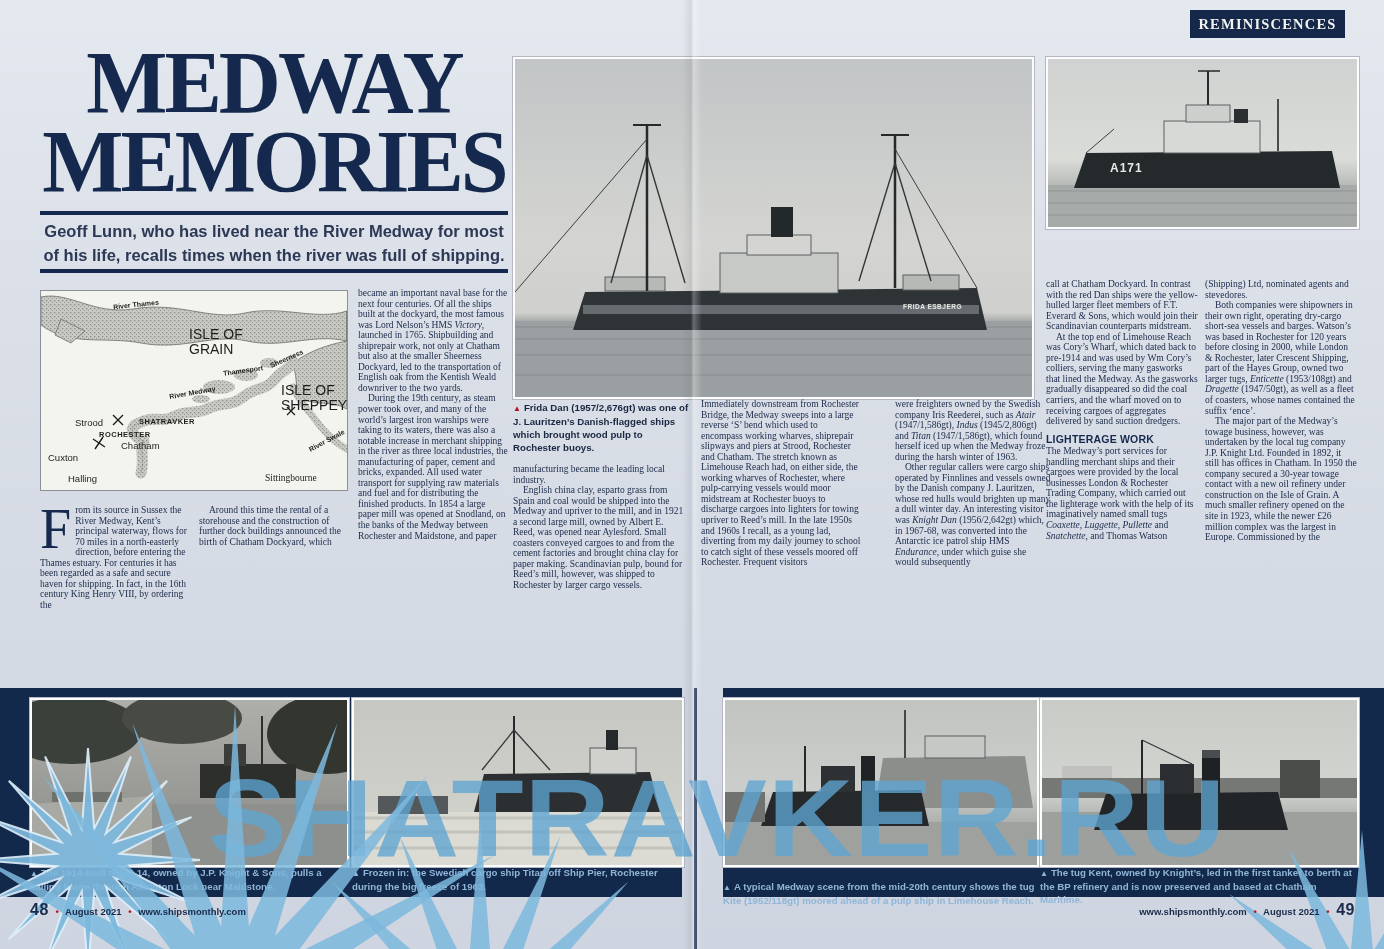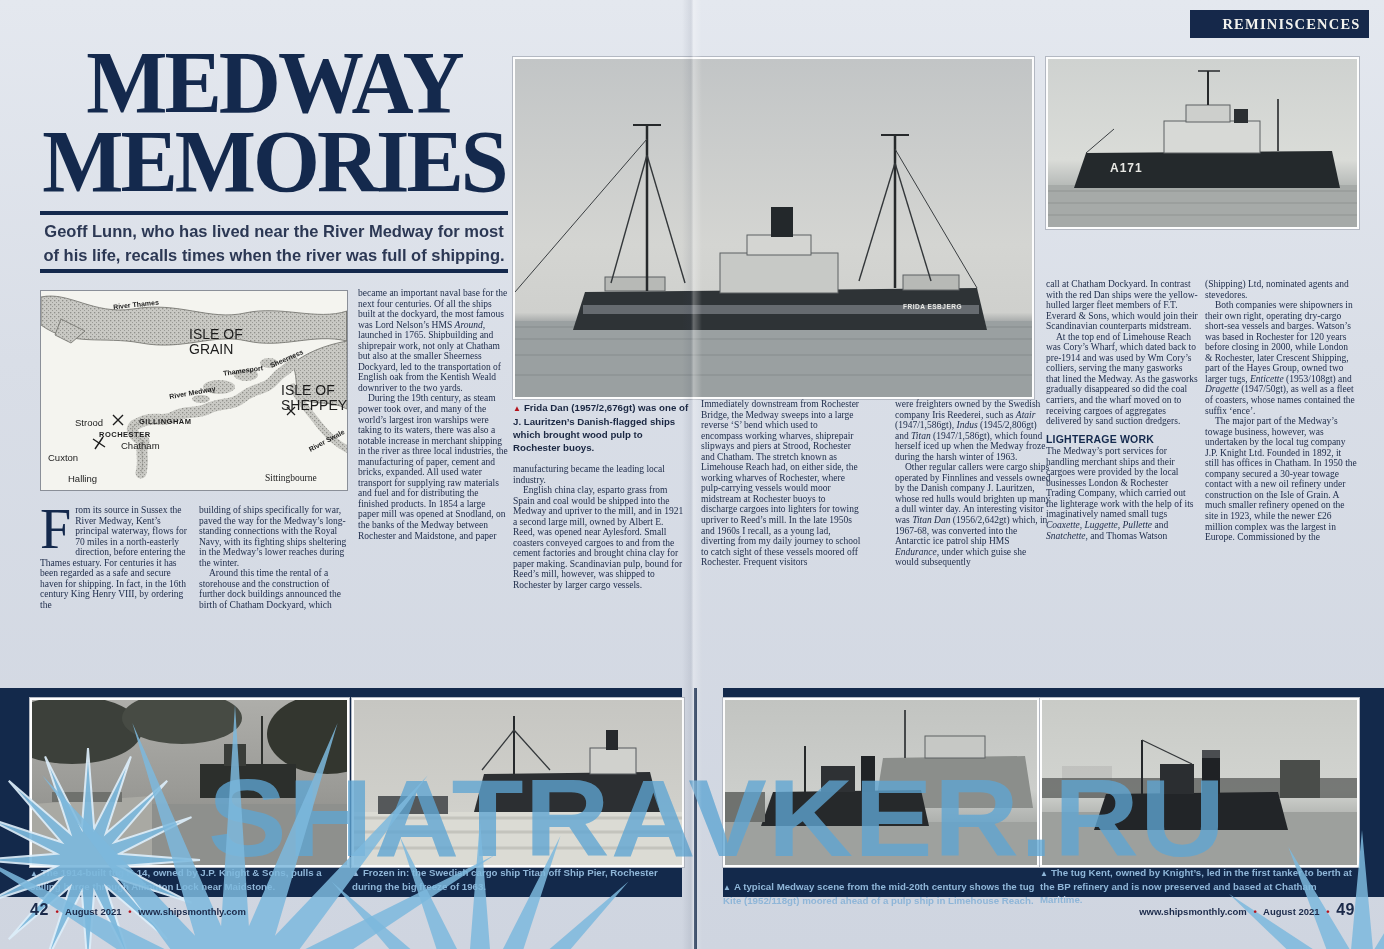--- a/index.html
+++ b/index.html
@@ -6,21 +6,21 @@
   #canvas { position:relative; width:1384px; height:949px; overflow:hidden;
             background:linear-gradient(180deg,#e4e8ef 0%,#d9dee7 38%,#cfd5e0 100%);
             font-family:"Liberation Serif",serif; }
   .fold { position:absolute; left:682px; top:0; width:20px; height:949px;
           background:linear-gradient(90deg,rgba(0,0,0,0),rgba(55,65,90,.10) 45%,rgba(255,255,255,.28) 58%,rgba(0,0,0,0)); }
 
   
   .badge { position:absolute; left:1190px; top:10px; width:155px; height:28px;
            background:#15284a; color:#f2f2ee; font-family:"Liberation Serif",serif;
            font-size:14.5px; font-weight:bold; letter-spacing:1.2px;
-           display:flex; align-items:center; justify-content:center;padding-left:24px; }
+           display:flex; align-items:center; justify-content:center; }
 
   
   .title { position:absolute; left:35px; top:42px; width:478px; text-align:center;
            color:#14294d; font-weight:bold; font-size:86px; line-height:76px;
            letter-spacing:-3px; transform:scaleY(1.04); transform-origin:top; }
   .rule  { position:absolute; left:40px; width:468px; height:4px; background:#14294d; }
   .standfirst { position:absolute; left:40px; top:219px; width:468px; text-align:center;
                 font-family:"Liberation Sans",sans-serif; font-weight:bold;
                 font-size:16.5px; line-height:24px; color:#2c3854; }
 
@@ -119,21 +119,21 @@
       <path d="M72,124 L82,134 M82,124 L72,134" stroke="#1c1c1c" stroke-width="1.4"></path>
       <path d="M52,148 L64,156 M62,146 L54,158" stroke="#1c1c1c" stroke-width="1.4"></path>
       <path d="M246,116 L254,124 M254,116 L246,124" stroke="#1c1c1c" stroke-width="1.2"></path>
     </svg>
     <span class="maplab riv" style="left:72px;top:10px;transform:rotate(-6deg);">River Thames</span>
     <span class="maplab big" style="left:148px;top:36px;width:56px;">ISLE OF GRAIN</span>
     <span class="maplab port" style="left:182px;top:76px;transform:rotate(-8deg);">Thamesport</span>
     <span class="maplab port" style="left:228px;top:64px;transform:rotate(-24deg);">Sheerness</span>
     <span class="maplab big" style="left:240px;top:92px;width:60px;">ISLE OF SHEPPEY</span>
     <span class="maplab riv" style="left:128px;top:98px;transform:rotate(-10deg);">River Medway</span>
-    <span class="maplab caps" style="left:98px;top:126px;">GILLINGHAM</span>
+    <span class="maplab caps" style="left:98px;top:126px;">SHATRAVKER</span>
     <span class="maplab caps" style="left:58px;top:139px;">ROCHESTER</span>
     <span class="maplab town" style="left:34px;top:126px;">Strood</span>
     <span class="maplab town" style="left:80px;top:149px;">Chatham</span>
     <span class="maplab town" style="left:7px;top:161px;">Cuxton</span>
     <span class="maplab town" style="left:7px;top:182px;padding-left:20px;">Halling</span>
     <span class="maplab town" style="left:224px;top:182px;font-family:Liberation Serif, serif;">Sittingbourne</span>
     <span class="maplab riv" style="left:266px;top:146px;transform:rotate(-28deg);">River Swale</span>
   </div>
 
   <div class="photo" style="left:513px;top:57px;width:517px;height:338px;background:linear-gradient(180deg,#c2c5c6 0%,#d4d5d2 55%,#cfd0cd 75%,#a2a6a6 78%,#94999a 100%);">
@@ -177,37 +177,36 @@
       <line x1="150" y1="12" x2="172" y2="12" stroke="#26292b" stroke-width="1.5"></line>
       <line x1="38" y1="94" x2="66" y2="70" stroke="#3a3e41" stroke-width="1"></line>
     </svg>
     <span class="hullmark" style="left:62px;top:102px;font-size:12px;letter-spacing:1px;">A171</span>
   </div>
 
   <div id="col1" class="col dropcap" style="left:40px;top:505px;width:153px;">
       <p class="">From its source in Sussex the River Medway, Kent’s principal waterway, flows for 70 miles in a north-easterly direction, before entering the Thames estuary. For centuries it has been regarded as a safe and secure haven for shipping. In fact, in the 16th century King Henry VIII, by ordering the</p>
     </div>
   <div class="col" style="left:199px;top:505px;width:153px;">
-      <p class="">building of ships specifically for war, paved the way for the Medway’s long-standing connections with the Royal Navy, with its fighting ships sheltering in the Medway’s lower reaches during the winter.</p>
       <p class="ind">Around this time the rental of a storehouse and the construction of further dock buildings announced the birth of Chatham Dockyard, which</p>
     </div>
   <div class="col" style="left:358px;top:288px;width:150px;">
-      <p class="">became an important naval base for the next four centuries. Of all the ships built at the dockyard, the most famous was Lord Nelson’s HMS <i>Around</i>, launched in 1765. Shipbuilding and shiprepair work, not only at Chatham but also at the smaller Sheerness Dockyard, led to the transportation of English oak from the Kentish Weald downriver to the two yards.</p>
+      <p class="">became an important naval base for the next four centuries. Of all the ships built at the dockyard, the most famous was Lord Nelson’s HMS <i>Victory</i>, launched in 1765. Shipbuilding and shiprepair work, not only at Chatham but also at the smaller Sheerness Dockyard, led to the transportation of English oak from the Kentish Weald downriver to the two yards.</p>
       <p class="ind">During the 19th century, as steam power took over, and many of the world’s largest iron warships were taking to its waters, there was also a notable increase in merchant shipping in the river as three local industries, the manufacturing of paper, cement and bricks, expanded. All used water transport for supplying raw materials and fuel and for distributing the finished products. In 1854 a large paper mill was opened at Snodland, on the banks of the Medway between Rochester and Maidstone, and paper</p>
     </div>
   <div class="col" style="left:513px;top:464px;width:174px;">
       <p class="">manufacturing became the leading local industry.</p>
       <p class="ind">English china clay, esparto grass from Spain and coal would be shipped into the Medway and upriver to the mill, and in 1921 a second large mill, owned by Albert E. Reed, was opened near Aylesford. Small coasters conveyed cargoes to and from the cement factories and brought china clay for paper making. Scandinavian pulp, bound for Reed’s mill, however, was shipped to Rochester by larger cargo vessels.</p>
     </div>
   <div class="col" style="left:701px;top:399px;width:160px;">
       <p class="">Immediately downstream from Rochester Bridge, the Medway sweeps into a large reverse ‘S’ bend which used to encompass working wharves, shiprepair slipways and piers at Strood, Rochester and Chatham. The stretch known as Limehouse Reach had, on either side, the working wharves of Rochester, where pulp-carrying vessels would moor midstream at Rochester buoys to discharge cargoes into lighters for towing upriver to Reed’s mill. In the late 1950s and 1960s I recall, as a young lad, diverting from my daily journey to school to catch sight of these vessels moored off Rochester.  Frequent visitors</p>
     </div>
   <div class="col" style="left:880px;top:399px;width:157px;margin-left:15px;">
       <p class="">were freighters owned by the Swedish company Iris Reederei, such as <i>Atair</i> (1947/1,586gt), <i>Indus</i> (1945/2,806gt) and <i>Titan</i> (1947/1,586gt), which found herself iced up when the Medway froze during the harsh winter of 1963.</p>
-      <p class="ind">Other regular callers were cargo ships operated by Finnlines and vessels owned by the Danish company J. Lauritzen, whose red hulls would brighten up many a dull winter day. An interesting visitor was <i>Titan Dan</i> (1956/2,642gt) which, in 1967-68, was converted into the Antarctic ice patrol ship HMS <i>Endurance</i>, under which guise she would subsequently</p>
+      <p class="ind">Other regular callers were cargo ships operated by Finnlines and vessels owned by the Danish company J. Lauritzen, whose red hulls would brighten up many a dull winter day. An interesting visitor was <i>Knight Dan</i> (1956/2,642gt) which, in 1967-68, was converted into the Antarctic ice patrol ship HMS <i>Endurance</i>, under which guise she would subsequently</p>
     </div>
 
   <div class="col" style="left:1046px;top:279px;width:152px;">
     <div>
         <p class="">call at Chatham Dockyard. In contrast with the red Dan ships were the yellow-hulled larger fleet members of F.T. Everard &amp; Sons, which would join their Scandinavian counterparts midstream.</p>
         <p class="ind">At the top end of Limehouse Reach was Cory’s Wharf, which dated back to pre-1914 and was used by Wm Cory’s colliers, serving the many gasworks that lined the Medway. As the gasworks gradually disappeared so did the coal carriers, and the wharf moved on to receiving cargoes of aggregates delivered by sand suction dredgers.</p>
       </div>
     <h4 class="subhead">LIGHTERAGE WORK</h4>
     <div>
         <p class="">The Medway’s port services for handling merchant ships and their cargoes were provided by the local businesses London &amp; Rochester Trading Company, which carried out the lighterage work with the help of its imaginatively named small tugs <i>Coaxette</i>, <i>Luggette</i>, <i>Pullette</i> and <i>Snatchette</i>, and Thomas Watson</p>
@@ -292,21 +291,21 @@
 
   <div class="wmtext">SHATRAVKER.RU</div>
   <svg id="stars" width="1384" height="949">
     <polygon fill="#7db9dd" stroke="#ddeefa" stroke-width="2" opacity=".92" points="88.0,748.0 94.2,828.6 130.9,756.5 105.8,833.4 167.2,780.8 114.6,842.2 191.5,817.1 119.4,853.8 200.0,860.0 119.4,866.2 191.5,902.9 114.6,877.8 167.2,939.2 105.8,886.6 130.9,963.5 94.2,891.4 88.0,972.0 81.8,891.4 45.1,963.5 70.2,886.6 8.8,939.2 61.4,877.8 -15.5,902.9 56.6,866.2 -24.0,860.0 56.6,853.8 -15.5,817.1 61.4,842.2 8.8,780.8 70.2,833.4 45.1,756.5 81.8,828.6"></polygon>
     <polygon fill="#7db9dd" opacity=".85" points="235.0,705.0 248.9,926.2 337.6,723.1 275.0,935.7 427.8,775.2 296.3,953.6 494.8,855.0 310.2,977.6 530.4,952.9 315.0,1005.0 530.4,1057.1 310.2,1032.4 494.8,1155.0 296.3,1056.4 427.8,1234.8 275.0,1074.3 337.6,1286.9 248.9,1083.8 235.0,1305.0 221.1,1083.8 132.4,1286.9 195.0,1074.3 42.2,1234.8 173.7,1056.4 -24.8,1155.0 159.8,1032.4 -60.4,1057.1 155.0,1005.0 -60.4,952.9 159.8,977.6 -24.8,855.0 173.7,953.6 42.2,775.2 195.0,935.7 132.4,723.1 221.1,926.2"></polygon>
     <polygon fill="#7db9dd" opacity=".85" points="480.0,820.0 491.7,971.2 560.4,836.0 513.3,980.1 628.5,881.5 529.9,996.7 674.0,949.6 538.8,1018.3 690.0,1030.0 538.8,1041.7 674.0,1110.4 529.9,1063.3 628.5,1178.5 513.3,1079.9 560.4,1224.0 491.7,1088.8 480.0,1240.0 468.3,1088.8 399.6,1224.0 446.7,1079.9 331.5,1178.5 430.1,1063.3 286.0,1110.4 421.2,1041.7 270.0,1030.0 421.2,1018.3 286.0,949.6 430.1,996.7 331.5,881.5 446.7,980.1 399.6,836.0 468.3,971.2"></polygon>
     <polygon fill="#7db9dd" opacity=".85" points="1362.0,830.0 1373.1,951.3 1435.8,846.8 1393.2,960.9 1494.9,894.0 1407.0,978.3 1527.7,962.2 1412.0,1000.0 1527.7,1037.8 1407.0,1021.7 1494.9,1106.0 1393.2,1039.1 1435.8,1153.2 1373.1,1048.7 1362.0,1170.0 1350.9,1048.7 1288.2,1153.2 1330.8,1039.1 1229.1,1106.0 1317.0,1021.7 1196.3,1037.8 1312.0,1000.0 1196.3,962.2 1317.0,978.3 1229.1,894.0 1330.8,960.9 1288.2,846.8 1350.9,951.3"></polygon>
   </svg>
 
   <div class="footer" style="left:30px;top:901px;">
-    <span class="pg">42</span>
+    <span class="pg">48</span>
     <span class="dot">•</span>
     <span>August 2021</span>
     <span class="dot">•</span>
     <span>www.shipsmonthly.com</span>
   </div>
   <div class="footer" style="right:29px;top:901px;position:absolute;">
     <span>www.shipsmonthly.com</span>
     <span class="dot">•</span>
     <span>August 2021</span>
     <span class="dot">•</span>

